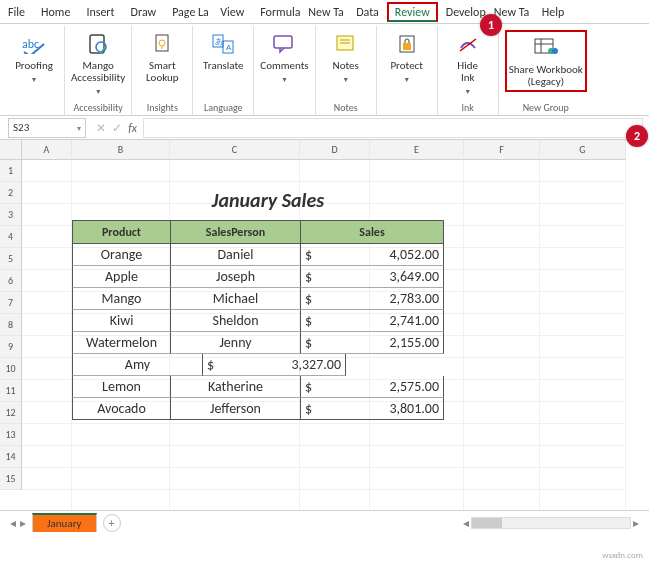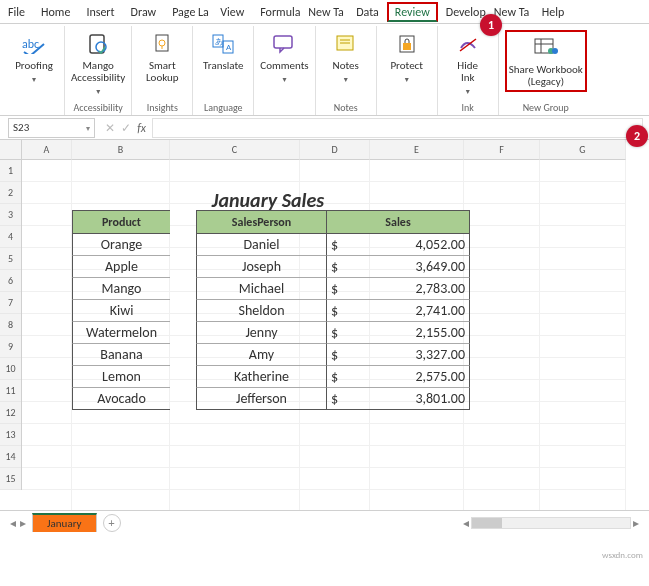--- a/index.html
+++ b/index.html
@@ -18,52 +18,52 @@
     .ribbon-buttons { display: flex; gap: 8px; flex: 1; align-items: flex-start; padding-top: 4px; }
     .ribbon-btn { display: flex; flex-direction: column; align-items: center; gap: 2px; text-align: center; cursor: pointer; min-width: 48px; }
     .ribbon-btn .icon { height: 28px; display: flex; align-items: center; justify-content: center; }
     .ribbon-btn .lbl { font-size: 11px; line-height: 12px; }
     .ribbon-btn .chev { font-size: 8px; color: #666; }
     .grp-label { font-size: 10px; color: #666; margin-top: 2px; }
     .share-highlight { border: 2px solid #c00; padding: 2px; }
     
     
     .fxrow { display: flex; align-items: center; height: 24px; border-bottom: 1px solid #d0d0d0; }
-    .namebox { width: 87px; height: 20px; border: 1px solid #ccc; margin: 2px 4px 2px 8px; padding: 0 4px; display: flex; align-items: center; justify-content: space-between; font-size: 11px; }
+    .namebox { width: 78px; height: 20px; border: 1px solid #ccc; margin: 2px 4px 2px 8px; padding: 0 4px; display: flex; align-items: center; justify-content: space-between; font-size: 11px; }
     .fxicons { display: flex; gap: 6px; align-items: center; color: #bbb; padding: 0 6px; }
     .fxinput { flex: 1; height: 20px; border: 1px solid #e0e0e0; margin-right: 6px; padding: 0 4px; }
     
     
     .gridwrap { display: flex; height: 370px; overflow: hidden; }
     .rowhdrs { width: 22px; background: #fff; border-right: 1px solid #d0d0d0; }
     .rowhdr { height: 22px; display: flex; align-items: center; justify-content: center; font-size: 10px; color: #555; border-bottom: 1px solid #e8e8e8; background: #f3f3f3; }
     .gridmain { flex: 1; position: relative; }
     .colhdrs { display: flex; height: 20px; }
     .colhdr { border-right: 1px solid #e8e8e8; border-bottom: 1px solid #d0d0d0; background: #f3f3f3; font-size: 10px; color: #555; display: flex; align-items: center; justify-content: center; }
     .cA { width: 50px; } .cB { width: 98px; } .cC { width: 130px; } .cD { width: 70px; } .cE { width: 94px; } .cF { width: 76px; } .cG { width: 86px; }
     .cells { position: relative; }
     .gridrow { display: flex; height: 22px; }
     .gridrow > div { border-right: 1px solid #f0f0f0; border-bottom: 1px solid #f0f0f0; }
     
     
     .title { position: absolute; left: 50px; top: 22px; width: 392px; height: 36px; display: flex; align-items: center; justify-content: center; font-size: 20px; font-weight: bold; font-style: italic; font-family: Calibri, sans-serif; }
     
     
-    .datatable { position: absolute; left: 50px; top: 50px; border-radius: 15px; }
+    .datatable { position: absolute; left: 50px; top: 60px; border-radius: 15px; }
     .dthead { display: flex; }
     .dthead > div { height: 24px; background: #a9cd91; font-weight: bold; font-size: 12px; display: flex; align-items: center; justify-content: center; border: 1px solid #555; border-right: none; }
     .dthead > div:last-child { border-right: 1px solid #555; }
     .dtrow { display: flex; }
     .dtrow > div { height: 22px; font-size: 14px; display: flex; align-items: center; justify-content: center; border-left: 1px solid #555; border-bottom: 1px solid #aaa; padding: 0 4px; }
     .dtrow:last-child > div { border-bottom: 1px solid #555; }
     .dtrow > div:last-child { border-right: 1px solid #555; }
     .dtrow .sales { justify-content: space-between; }
     .dtrow .sales .cur { width: 12px; text-align: left; }
     .dtrow .sales .amt { text-align: right; }
-    .wB { width: 98px; } .wC { width: 130px; margin-left: 26px; } .wDE { width: 144px; }
+    .wB { width: 98px; } .wC { width: 130px; } .wDE { width: 144px; }
     
     
     .sheetbar { display: flex; align-items: center; height: 24px; border-top: 1px solid #d0d0d0; padding-left: 10px; gap: 6px; }
     .sheet-nav { display: flex; gap: 4px; color: #888; }
     .sheettab { padding: 2px 14px; border: 1px solid #ccc; border-bottom: none; background: #f97316; border-top: 2px solid #217346; font-size: 11px; border-radius: 0 0 0 0; }
     .addsheet { width: 18px; height: 18px; border-radius: 50%; border: 1px solid #ccc; display: flex; align-items: center; justify-content: center; color: #888; font-size: 12px; }
     .scroll { margin-left: auto; display: flex; align-items: center; gap: 2px; margin-right: 10px; }
     .scrollbar { width: 160px; height: 12px; background: #f0f0f0; border: 1px solid #ddd; position: relative; }
     .thumb { position: absolute; left: 0; width: 30px; height: 10px; background: #ccc; }
     
@@ -483,21 +483,20 @@
             </div>
             <div class="dtrow">
               <div class="wB">Watermelon</div>
               <div class="wC">Jenny</div>
               <div class="wDE sales">
                 <span class="cur">$</span>
                 <span class="amt">2,155.00</span>
               </div>
             </div>
             <div class="dtrow">
-              <div class="wB">Banana</div>
               <div class="wC">Amy</div>
               <div class="wDE sales">
                 <span class="cur">$</span>
                 <span class="amt">3,327.00</span>
               </div>
             </div>
             <div class="dtrow">
               <div class="wB">Lemon</div>
               <div class="wC">Katherine</div>
               <div class="wDE sales">

